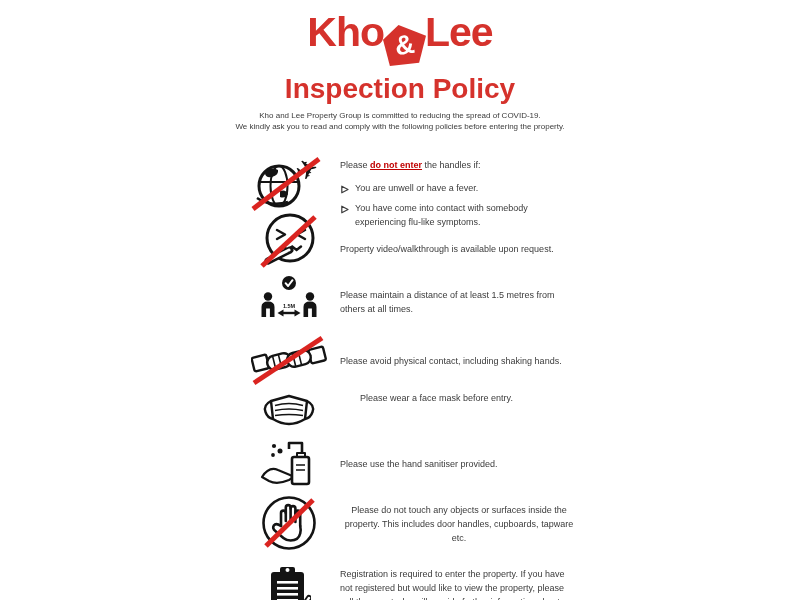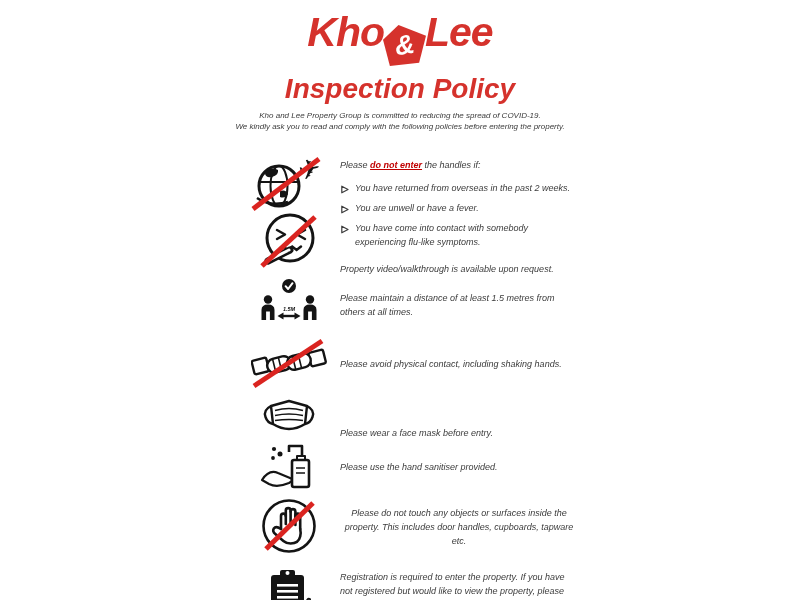--- a/index.html
+++ b/index.html
@@ -8,21 +8,21 @@
     --strike:#da2420;
     --ink:#141414;
     --body:#3b3b3b;
   }
   *{box-sizing:border-box;}
   html,body{margin:0;padding:0;}
   body{
     width:800px;height:600px;background:#ffffff;overflow:hidden;
     font-family:"Liberation Sans", sans-serif;color:var(--body);
   }
-  .page{width:800px;height:471px;position:relative;font-style:italic;}
+  .page{width:800px;height:471px;position:relative;}
   header{text-align:center;padding-top:12px;}
   .logo{font-size:41px;font-weight:700;color:var(--red);line-height:1;letter-spacing:-1px;white-space:nowrap;}
   .amp-badge{
     display:inline-flex;align-items:center;justify-content:center;
     width:43px;height:41px;background:var(--red);
     clip-path:polygon(36% 0%, 100% 26%, 84% 92%, 16% 100%, 0% 36%);
     vertical-align:-8px;margin:0 -1px;
   }
   .amp{color:#fff;font-size:27px;font-weight:700;transform:rotate(-8deg);letter-spacing:0;}
   .title{font-size:28px;line-height:1.15;font-weight:700;color:var(--red);margin:7px 0 6px;}
@@ -36,21 +36,21 @@
   .row-no-entry .text-cell{padding-top:5px;}
   .sick-icon{margin-top:-10px;}
   .lead .warn{color:var(--warn);font-weight:700;text-decoration:underline;}
   .lead{margin:0;}
   .bullets{list-style:none;margin:9px 0 0;padding:0 0 0 1px;}
   .bullets li{display:flex;gap:6px;margin-bottom:3px;}
   .bullets .arr{flex:0 0 auto;padding-top:3px;}
   .note{margin:13px 0 0;}
   .row-distance{min-height:58px;align-items:center;}
   .row-contact{min-height:56px;align-items:center;}
-  .row-mask{min-height:46px;align-items:flex-end;}
+  .row-mask{min-height:46px;align-items:flex-start;gap:20px;}
   .row-sanitiser{min-height:52px;align-items:center;}
   .row-no-touch{min-height:62px;align-items:center;text-align:center;}
   .row-registration{min-height:76px;align-items:center;}
   p{margin:0;}
 </style>
 </head>
 <body>
 
 <div class="page">
   <header>
@@ -92,26 +92,20 @@
             <path d="M19 42 l4.4 -3.5 4.4 3.5 4.4 -3.5 4.4 3.5 4.4 -3.5" fill="none" stroke="#141414" stroke-width="2.5" stroke-linecap="round"></path>
             <line x1="30" y1="42" x2="8" y2="53" stroke="#141414" stroke-width="7" stroke-linecap="round"></line>
             <line x1="29" y1="42" x2="9" y2="52" stroke="#ffffff" stroke-width="3" stroke-linecap="round"></line>
             <line x1="2" y1="58" x2="55" y2="9" stroke="#da2420" stroke-width="5"></line>
           </svg>
         </span>
       </div>
       <div class="text-cell">
         <p class="lead"><span>Please </span><span class="warn">do not enter</span><span> the handles if:</span></p>
         <ul class="bullets">
-          <li>
-            <span class="arr"><svg width="8" height="9" viewBox="0 0 8 9">
-                  <path d="M0.8 1.2 L7 4.5 L0.8 7.8 Z" fill="none" stroke="#3b3b3b" stroke-width="1.2" stroke-linejoin="round"></path>
-                </svg></span>
-            <span>You have returned from overseas in the past 2 weeks.</span>
-          </li>
           <li>
             <span class="arr"><svg width="8" height="9" viewBox="0 0 8 9">
                   <path d="M0.8 1.2 L7 4.5 L0.8 7.8 Z" fill="none" stroke="#3b3b3b" stroke-width="1.2" stroke-linejoin="round"></path>
                 </svg></span>
             <span>You are unwell or have a fever.</span>
           </li>
           <li>
             <span class="arr"><svg width="8" height="9" viewBox="0 0 8 9">
                   <path d="M0.8 1.2 L7 4.5 L0.8 7.8 Z" fill="none" stroke="#3b3b3b" stroke-width="1.2" stroke-linejoin="round"></path>
                 </svg></span>

